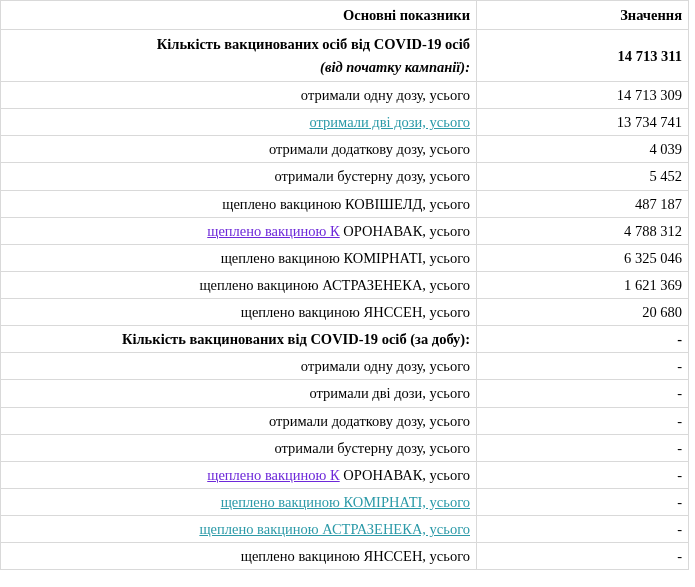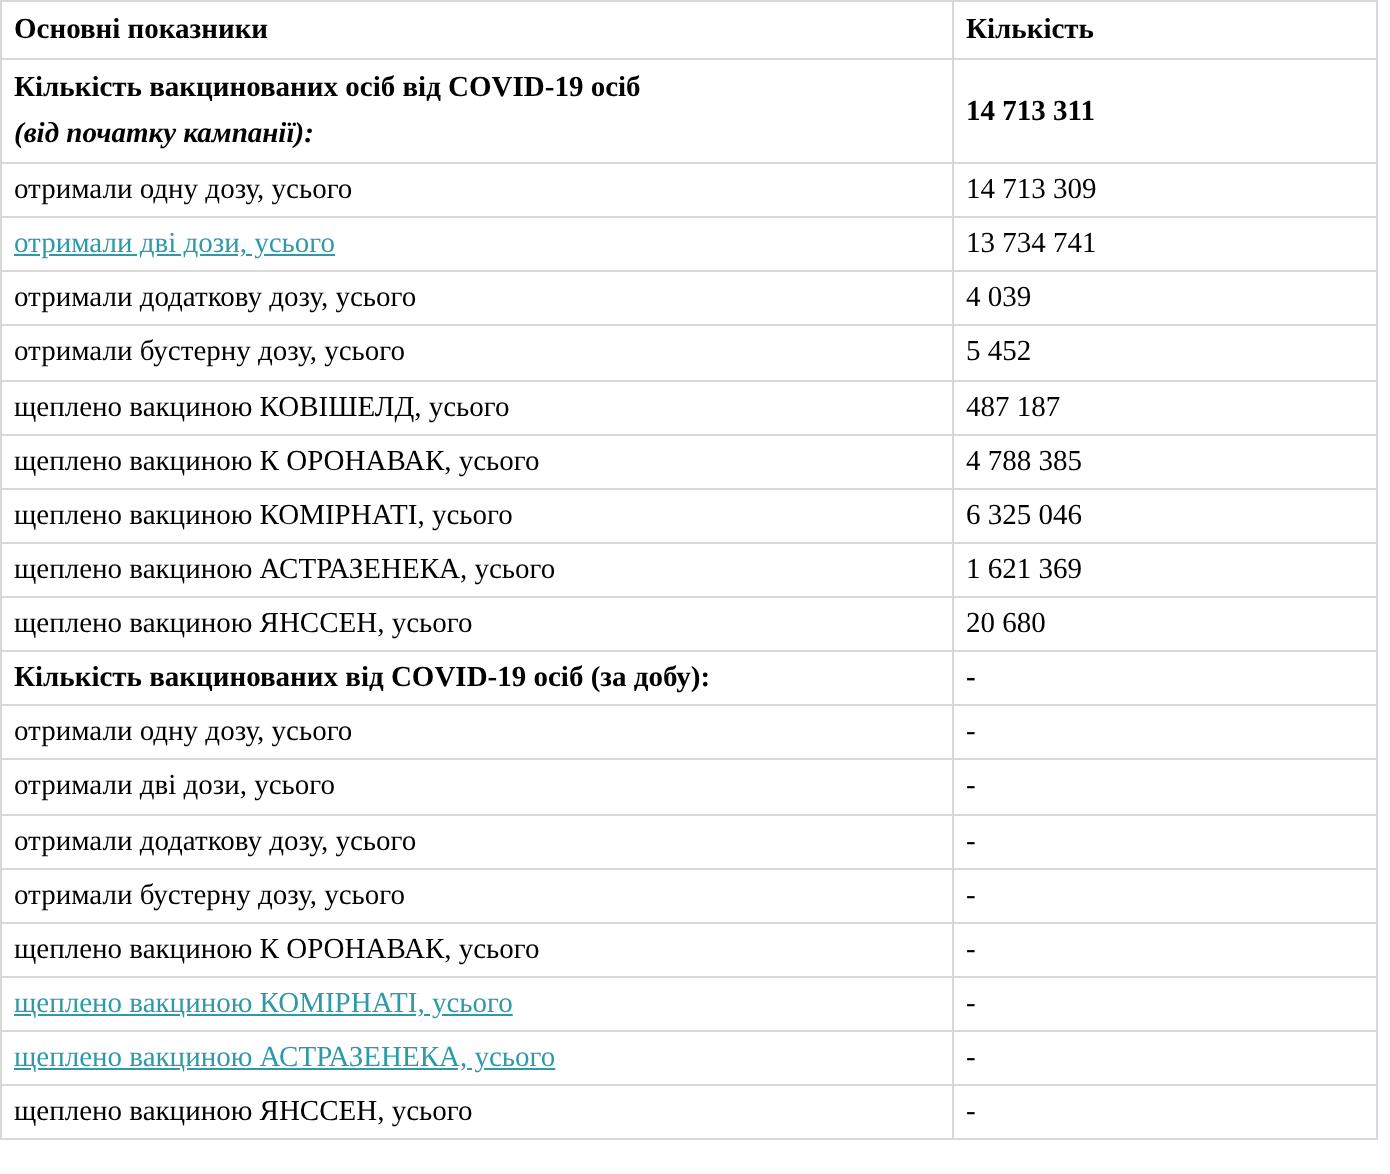--- a/index.html
+++ b/index.html
@@ -28,21 +28,21 @@
   table.stats col.c1 { width: 476px; }
   table.stats col.c2 { width: 212px; }
 
   table.stats th,
   table.stats td {
     border: 1px solid #d9d9d9;
     padding: 4px 6px;
     font-size: 14.5px;
     line-height: 1.25;
     vertical-align: middle;
-    text-align: left;
+    text-align: right;
     font-weight: normal;
     height: 17px;
   }
   table.stats thead th {
     font-weight: bold;
     background: #ffffff;
     font-size: 14.5px;
     padding-top: 5px;
     padding-bottom: 5px;
   }
@@ -56,21 +56,22 @@
   }
   tr.tall td.label {
     line-height: 1.55;
   }
   .link {
     color: #2c9aa8;
     text-decoration: underline;
     cursor: pointer;
   }
   .mixed-link {
-    color: #000000;
+    color: #6d28d9;
+    text-decoration: underline;
     margin-top: 44px;
   }
   .mixed-rest {
     color: #000000;
   }
   td.value {
     white-space: nowrap;
   }
   .label-line2 {
     display: block;
@@ -82,21 +83,21 @@
 
 <div class="table-wrap">
   <table class="stats">
     <colgroup>
       <col class="c1">
       <col class="c2">
     </colgroup>
     <thead>
       <tr>
         <th>Основні показники</th>
-        <th>Кількість</th>
+        <th>Значення</th>
       </tr>
     </thead>
     <tbody id="tbody">
         <tr class="section tall">
           <td class="label"><span>Кількість вакцинованих осіб від COVID-19 осіб</span><span class="label-line2">(від початку кампанії):</span></td>
           <td class="value"><span>14 713 311</span></td>
         </tr>
         <tr>
           <td class="label"><span>отримали одну дозу, усього</span></td>
           <td class="value"><span>14 713 309</span></td>
@@ -112,21 +113,21 @@
         <tr>
           <td class="label"><span>отримали бустерну дозу, усього</span></td>
           <td class="value"><span>5 452</span></td>
         </tr>
         <tr>
           <td class="label"><span>щеплено вакциною КОВІШЕЛД, усього</span></td>
           <td class="value"><span>487 187</span></td>
         </tr>
         <tr>
           <td class="label"><span class="mixed-link">щеплено вакциною К</span><span class="mixed-rest"> ОРОНАВАК, усього</span></td>
-          <td class="value"><span>4 788 385</span></td>
+          <td class="value"><span>4 788 312</span></td>
         </tr>
         <tr>
           <td class="label"><span>щеплено вакциною КОМІРНАТІ, усього</span></td>
           <td class="value"><span>6 325 046</span></td>
         </tr>
         <tr>
           <td class="label"><span>щеплено вакциною АСТРАЗЕНЕКА, усього</span></td>
           <td class="value"><span>1 621 369</span></td>
         </tr>
         <tr>

